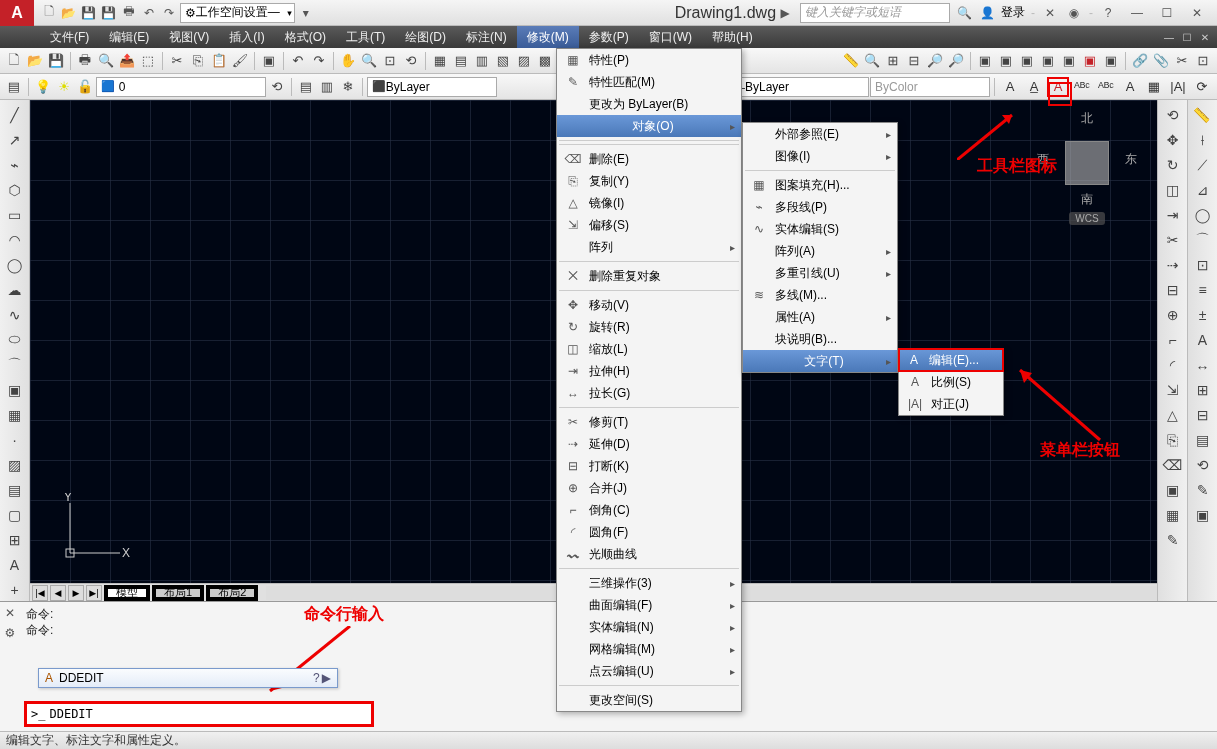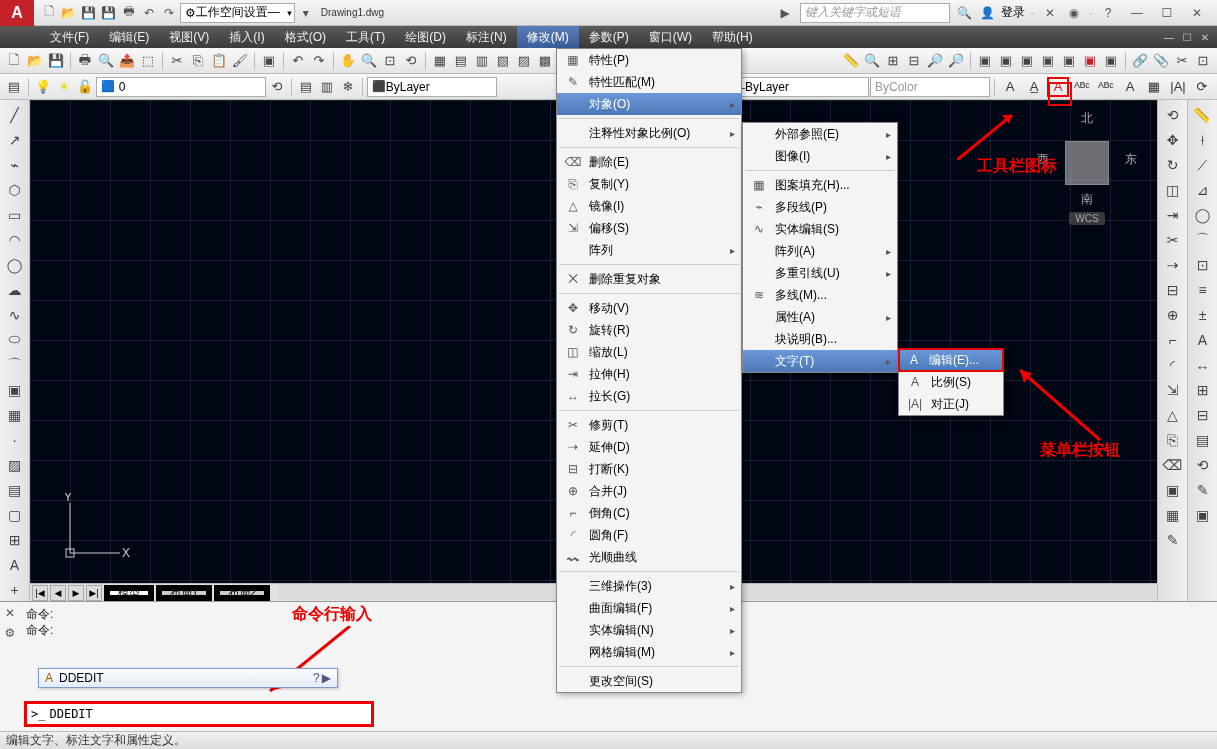--- a/index.html
+++ b/index.html
@@ -4,21 +4,21 @@
 <style>
 * { margin: 0; padding: 0; box-sizing: border-box; font-family: "Microsoft YaHei", Arial, sans-serif; font-size: 12px; }
 body { background: #e8e8e8; width: 1217px; height: 749px; overflow: hidden; position: relative; }
 
 .titlebar { height: 26px; background: linear-gradient(#f5f5f5, #e0e0e0); display: flex; align-items: center; border-bottom: 1px solid #bbb; }
 .app-logo { width: 34px; height: 26px; background: #c42128; color: #fff; display: flex; align-items: center; justify-content: center; font-weight: bold; font-size: 16px; }
 .qat { display: flex; align-items: center; gap: 2px; padding: 0 6px; }
 .qat-btn { width: 18px; height: 18px; display: flex; align-items: center; justify-content: center; color: #555; cursor: pointer; }
 .workspace-sel { height: 20px; border: 1px solid #aaa; background: #fff; padding: 0 14px 0 4px; display: flex; align-items: center; font-size: 12px; position: relative; }
 .workspace-sel::after { content: "▾"; position: absolute; right: 2px; font-size: 9px; }
-.title-file { flex: 1; text-align: left; font-size: 10px; color: #333; }
+.title-file { flex: 1; text-align: right; font-size: 16px; color: #333; }
 .title-right { display: flex; align-items: center; gap: 6px; padding-right: 6px; }
 .search-box { width: 150px; height: 20px; border: 1px solid #aaa; background: #fff; padding: 0 4px; color: #999; font-style: italic; display:flex;align-items:center; }
 .win-controls { display: flex; gap: 2px; }
 .win-btn { width: 28px; height: 20px; display: flex; align-items: center; justify-content: center; color: #555; cursor: pointer; }
 
 .menubar { height: 22px; background: linear-gradient(#5a5a5a, #3a3a3a); display: flex; align-items: stretch; padding-left: 40px; }
 .menu-item { padding: 8px 10px; color: #eee; display: flex; align-items: center; cursor: pointer; text-align: center; }
 .menu-item.active { background: linear-gradient(#5a7cb8, #3a5c98); color: #fff; }
 .doc-controls { margin-left: auto; display: flex; gap: 2px; padding-right: 4px; align-items:center; }
 .doc-btn { width: 16px; height: 14px; color: #ccc; display:flex;align-items:center;justify-content:center;font-size:10px; }
@@ -41,32 +41,32 @@
   linear-gradient(90deg, rgba(40,50,70,.6) 1px, transparent 1px);
   background-size: 40px 40px; overflow:hidden; }
 .ucs { position: absolute; left: 30px; bottom: 20px; color: #ccc; font-size: 11px; }
 .ucs svg { display:block; }
 .viewcube { position: absolute; right: 20px; top: 10px; width: 100px; height: 110px; color:#aaa; font-size:11px; text-align:center; }
 .viewcube .face { width: 44px; height: 44px; background: rgba(180,180,180,.6); margin: 14px auto 6px; border: 1px solid #888; }
 .viewcube .wcs { background: rgba(80,80,80,.7); padding:1px 6px; border-radius:3px; display:inline-block; margin-top:4px; font-size:10px; }
 .hscroll { height: 18px; background: #e0e0e0; border-top: 1px solid #bbb; display:flex; align-items:center; }
 .tabs { display: flex; align-items: center; height: 100%; }
 .tab-nav { width: 16px; height: 16px; background:#ddd; border:1px solid #aaa; display:flex;align-items:center;justify-content:center;font-size:9px; margin-left:2px; }
-.tab { padding: 0 8px; height: 16px; background:#ccc; border:6px solid #000000; margin-left:2px; display:flex;align-items:center; font-size:11px; }
+.tab { padding: 0 8px; height: 16px; background:#ccc; border:4px solid #000000; margin-left:2px; display:flex;align-items:center; font-size:11px; }
 .tab.active { background:#fff; }
 .scrollbar-track { flex:1; height:14px; background:#ddd; margin-left:8px; position:relative; }
 
 .annotation-red { color: #e00; font-size: 16px; font-weight: bold; position: absolute; }
 .red-box { position: absolute; border: 2px solid #e00; }
 
 
 .dropdown { position: absolute; background: #f4f4f4; border: 1px solid #888; box-shadow: 2px 2px 6px rgba(0,0,0,.3); z-index: 100; }
 .dd-item { height: 22px; display: flex; align-items: center; padding: 0 24px 0 6px; cursor: pointer; position:relative; white-space:nowrap; }
 .dd-item.has-sub::after { content: "▸"; position: absolute; right: 6px; font-size: 10px; color:#555; }
-.dd-item.highlight { background: linear-gradient(#6a98d8, #4a78b8); color: #fff; }
+.dd-item.highlight { background: linear-gradient(#6a98d8, #4a78b8); color: #fff; justify-content: center; }
 .dd-icon { width: 20px; height: 18px; margin-right: 6px; display:flex; align-items:center; justify-content:center; font-size:12px; color:#555; }
 .dd-item.highlight .dd-icon { color:#fff; }
 .dd-sep { height: 1px; background: #ccc; margin: 3px 2px; }
 
 .cmd-area { position: absolute; left: 0; right: 0; bottom: 18px; height: 130px; background: #f4f4f4; border-top: 1px solid #999; display:flex; }
 .cmd-left-icons { width: 20px; display:flex; flex-direction:column; align-items:center; padding-top:4px; gap:6px; font-size:11px; color:#555; }
 .cmd-body { flex:1; padding: 4px 6px; position:relative; }
 .cmd-history { color: #222; font-size: 12px; line-height: 16px; }
 .cmd-tooltip { position:absolute; left:18px; top:66px; background:linear-gradient(#fafcfe,#e4ecf8); border:1px solid #7a9acc; padding:2px 6px; display:flex; align-items:center; gap:6px; font-size:12px; box-shadow:1px 1px 3px rgba(0,0,0,.2); }
 .cmd-tooltip-icons { margin-left:auto; display:flex; gap:2px; color:#557; }
@@ -333,29 +333,29 @@
 
 <div class="dropdown" style="left:556px;top:48px;width:186px" id="modify-dd">
     <div class="dd-item">
       <span class="dd-icon">▦</span>
       <span>特性(P)</span>
     </div>
     <div class="dd-item">
       <span class="dd-icon">✎</span>
       <span>特性匹配(M)</span>
     </div>
+    <div class="dd-item">
+      <span class="dd-icon"></span>
+      <span>更改为 ByLayer(B)</span>
+    </div>
     <div class="dd-item has-sub highlight">
       <span class="dd-icon"></span>
       <span>对象(O)</span>
     </div>
     <div class="dd-sep"></div>
-    <div class="dd-item has-sub">
-      <span class="dd-icon"></span>
-      <span>注释性对象比例(O)</span>
-    </div>
     <div class="dd-sep"></div>
     <div class="dd-item">
       <span class="dd-icon">⌫</span>
       <span>删除(E)</span>
     </div>
     <div class="dd-item">
       <span class="dd-icon">⎘</span>
       <span>复制(Y)</span>
     </div>
     <div class="dd-item">
@@ -434,20 +434,24 @@
       <span class="dd-icon"></span>
       <span>曲面编辑(F)</span>
     </div>
     <div class="dd-item has-sub">
       <span class="dd-icon"></span>
       <span>实体编辑(N)</span>
     </div>
     <div class="dd-item has-sub">
       <span class="dd-icon"></span>
       <span>网格编辑(M)</span>
+    </div>
+    <div class="dd-item has-sub">
+      <span class="dd-icon"></span>
+      <span>点云编辑(U)</span>
     </div>
     <div class="dd-sep"></div>
     <div class="dd-item">
       <span class="dd-icon"></span>
       <span>更改空间(S)</span>
     </div>
   </div>
 
 <div class="dropdown" style="left:742px;top:122px;width:156px" id="object-dd">
     <div class="dd-item has-sub">
@@ -513,21 +517,21 @@
   </div>
 
 <div class="red-box" style="left:1048px;top:82px;width:24px;height:24px"></div>
 
 <div class="cmd-area">
   <div class="cmd-left-icons">
     <span>✕</span>
     <span>⚙</span>
   </div>
   <div class="cmd-body">
-    <div class="annotation-red" style="top:2px;left:272px">命令行输入</div>
+    <div class="annotation-red" style="top:2px;left:284px">命令行输入</div>
     <svg style="position:absolute;top:24px;left:240px" width="100" height="70">
         <line x1="90" y1="0" x2="10" y2="65" stroke="#e00" stroke-width="3"></line>
         <polygon points="10,65 22,62 16,52" fill="#e00"></polygon>
       </svg>
     <div class="cmd-history" id="cmd-hist">
         <div>命令:</div>
         <div>命令:</div>
       </div>
     <div class="cmd-tooltip" style="width:300px">
       <span style="color:#a50">A</span>

